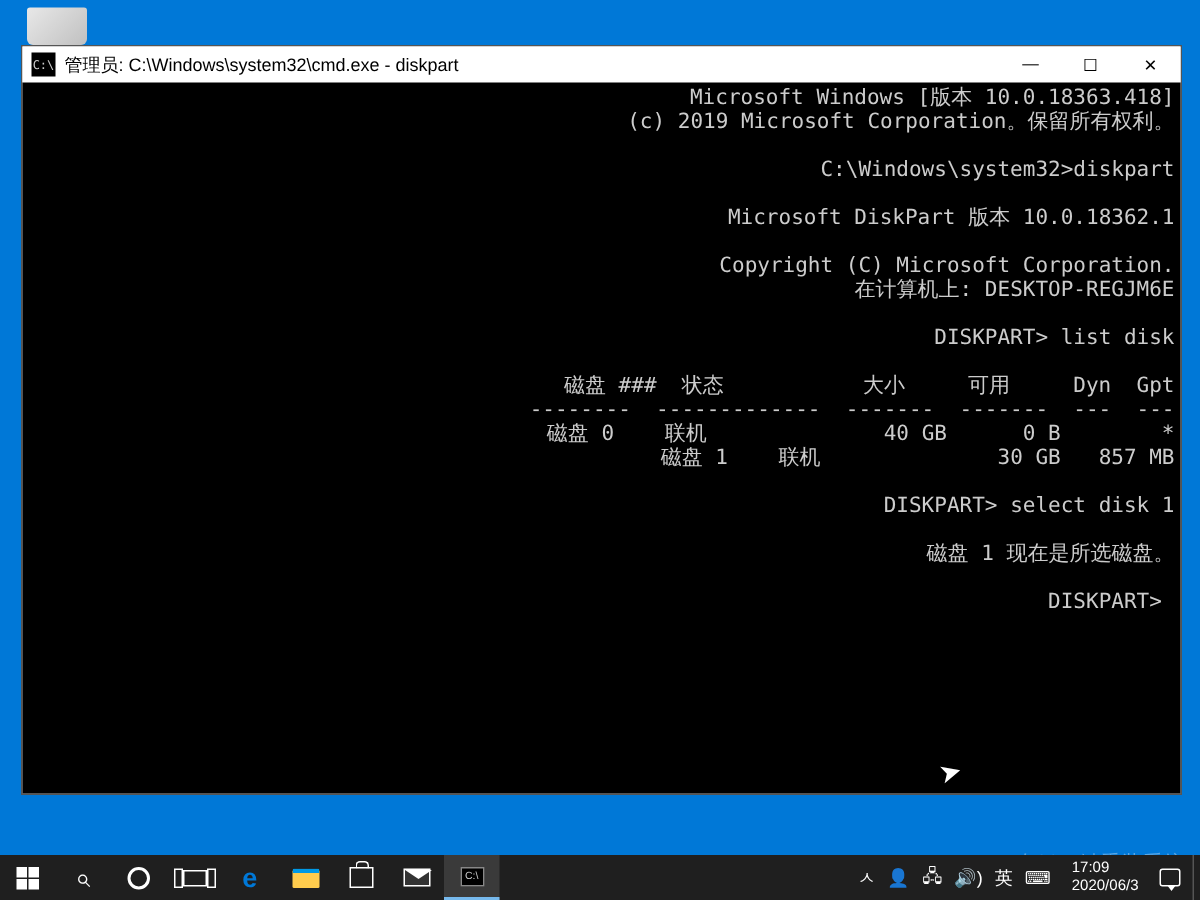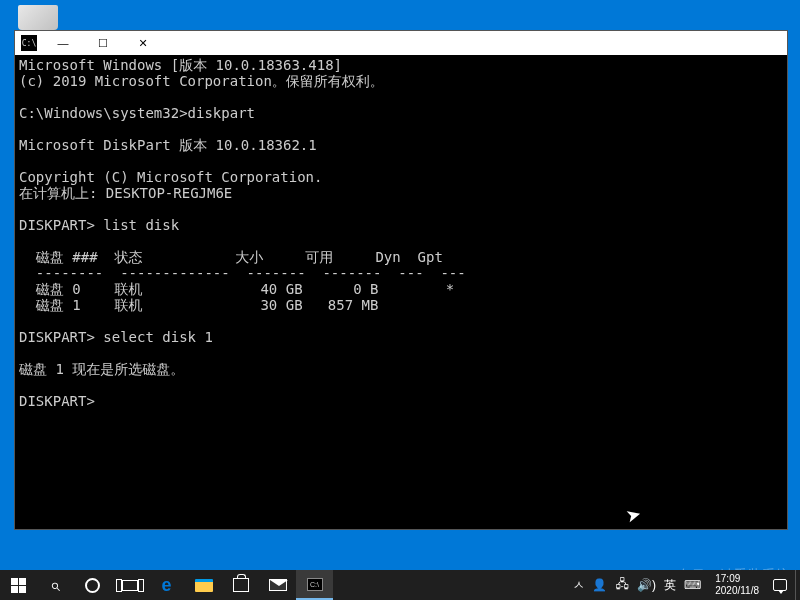--- a/index.html
+++ b/index.html
@@ -78,20 +78,21 @@
     .terminal {
       flex: 1;
       background: #000;
       color: #ccc;
       font-family: "Consolas", "NSimSun", "SimSun", monospace;
       font-size: 14px;
       line-height: 16px;
       padding: 2px 4px;
       white-space: pre;
       overflow: hidden;
+      text-align: right;
     }
     .cursor-arrow {
       position: absolute;
       top: 504px;
       left: 626px;
       color: #fff;
       font-size: 18px;
       transform: rotate(-15deg);
     }
     .taskbar {
@@ -199,20 +200,21 @@
 </head>
 <body>
 
 <div class="desktop-icon">
   <div class="recycle-bin-icon"></div>
 </div>
 
 <div class="cmd-window">
   <div class="title-bar">
     <div class="title-icon">C:\</div>
+    <div class="title-text">管理员: C:\Windows\system32\cmd.exe - diskpart</div>
     <div class="window-controls">
       <div class="window-ctrl">―</div>
       <div class="window-ctrl">☐</div>
       <div class="window-ctrl close">✕</div>
     </div>
   </div>
   <div class="terminal"><span>Microsoft Windows [版本 10.0.18363.418]</span>
 <span>(c) 2019 Microsoft Corporation。保留所有权利。</span>
 
 <span>C:\Windows\system32&gt;</span><span>diskpart</span>
@@ -279,19 +281,19 @@
   <div class="sys-icons">
     <span>ㅅ</span>
     <span>👤</span>
     <span>🖧</span>
     <span>🔊)</span>
     <span>英</span>
     <span>⌨</span>
   </div>
   <div class="sys-time">
     <div>17:09</div>
-    <div>2020/11/8</div>
+    <div>2020/06/3</div>
   </div>
   <div class="action-center">
       <div class="ac-icon"></div>
     </div>
   <div class="show-desktop"></div>
 </div>
 
 </body></html>

